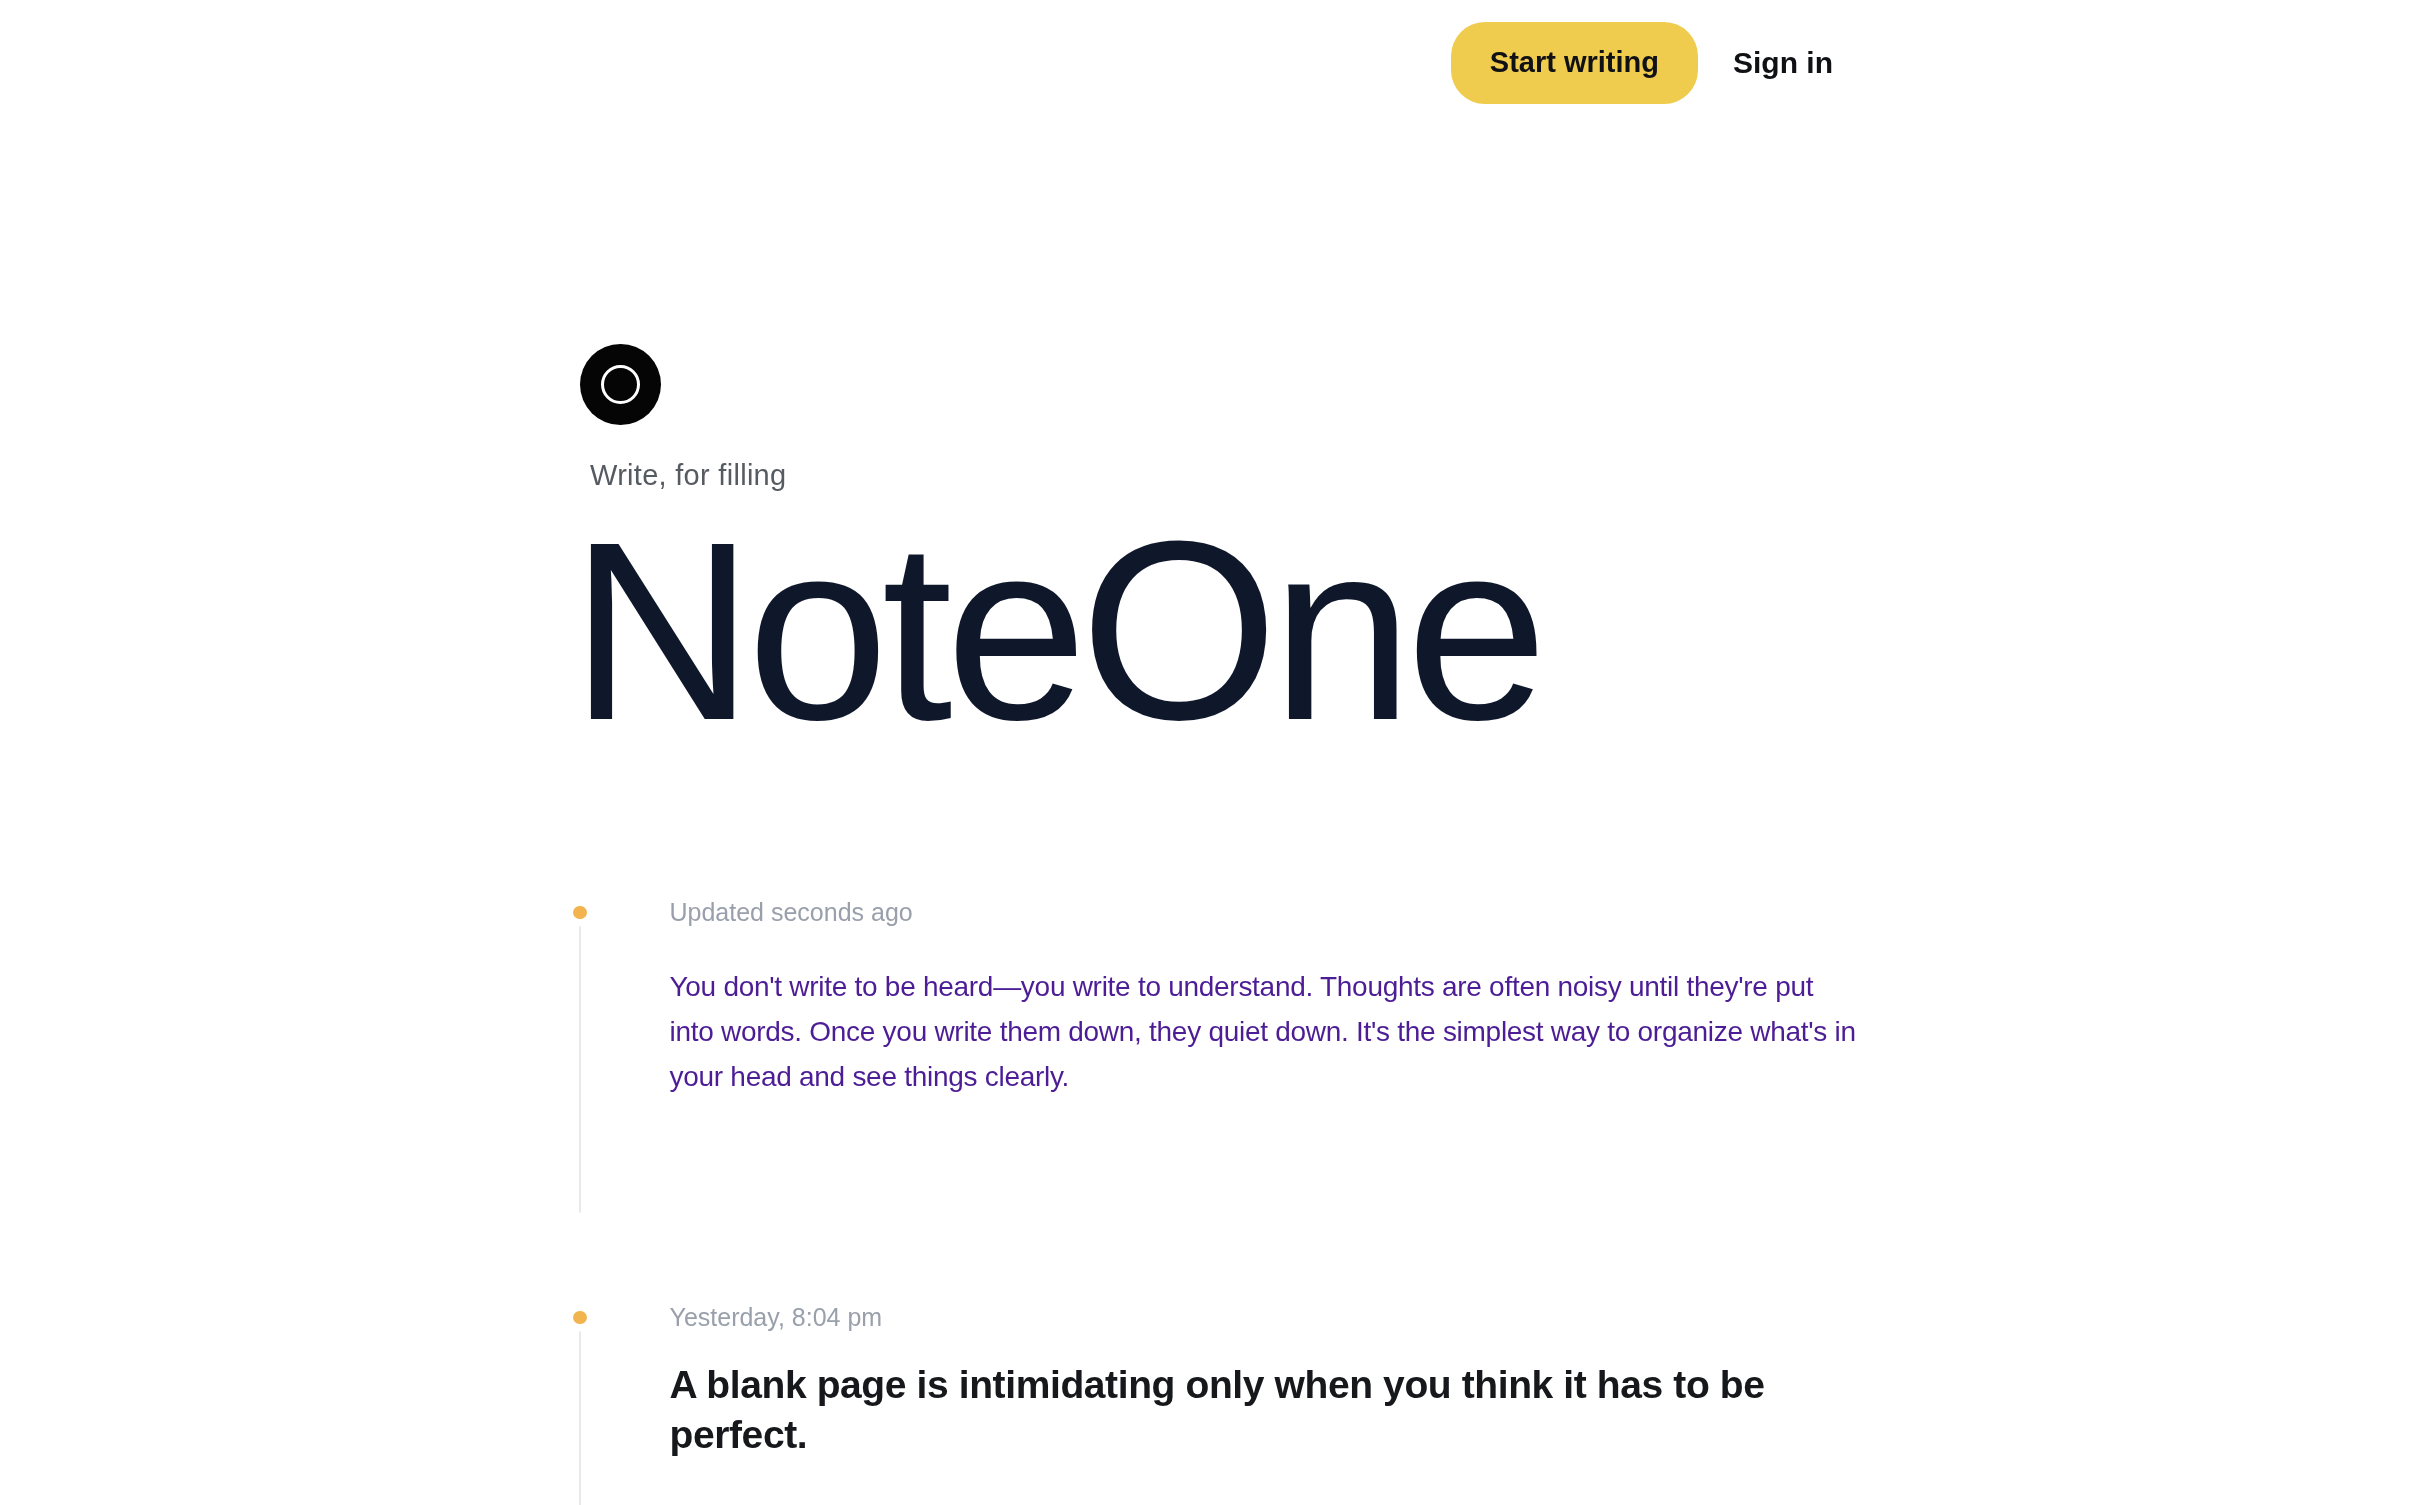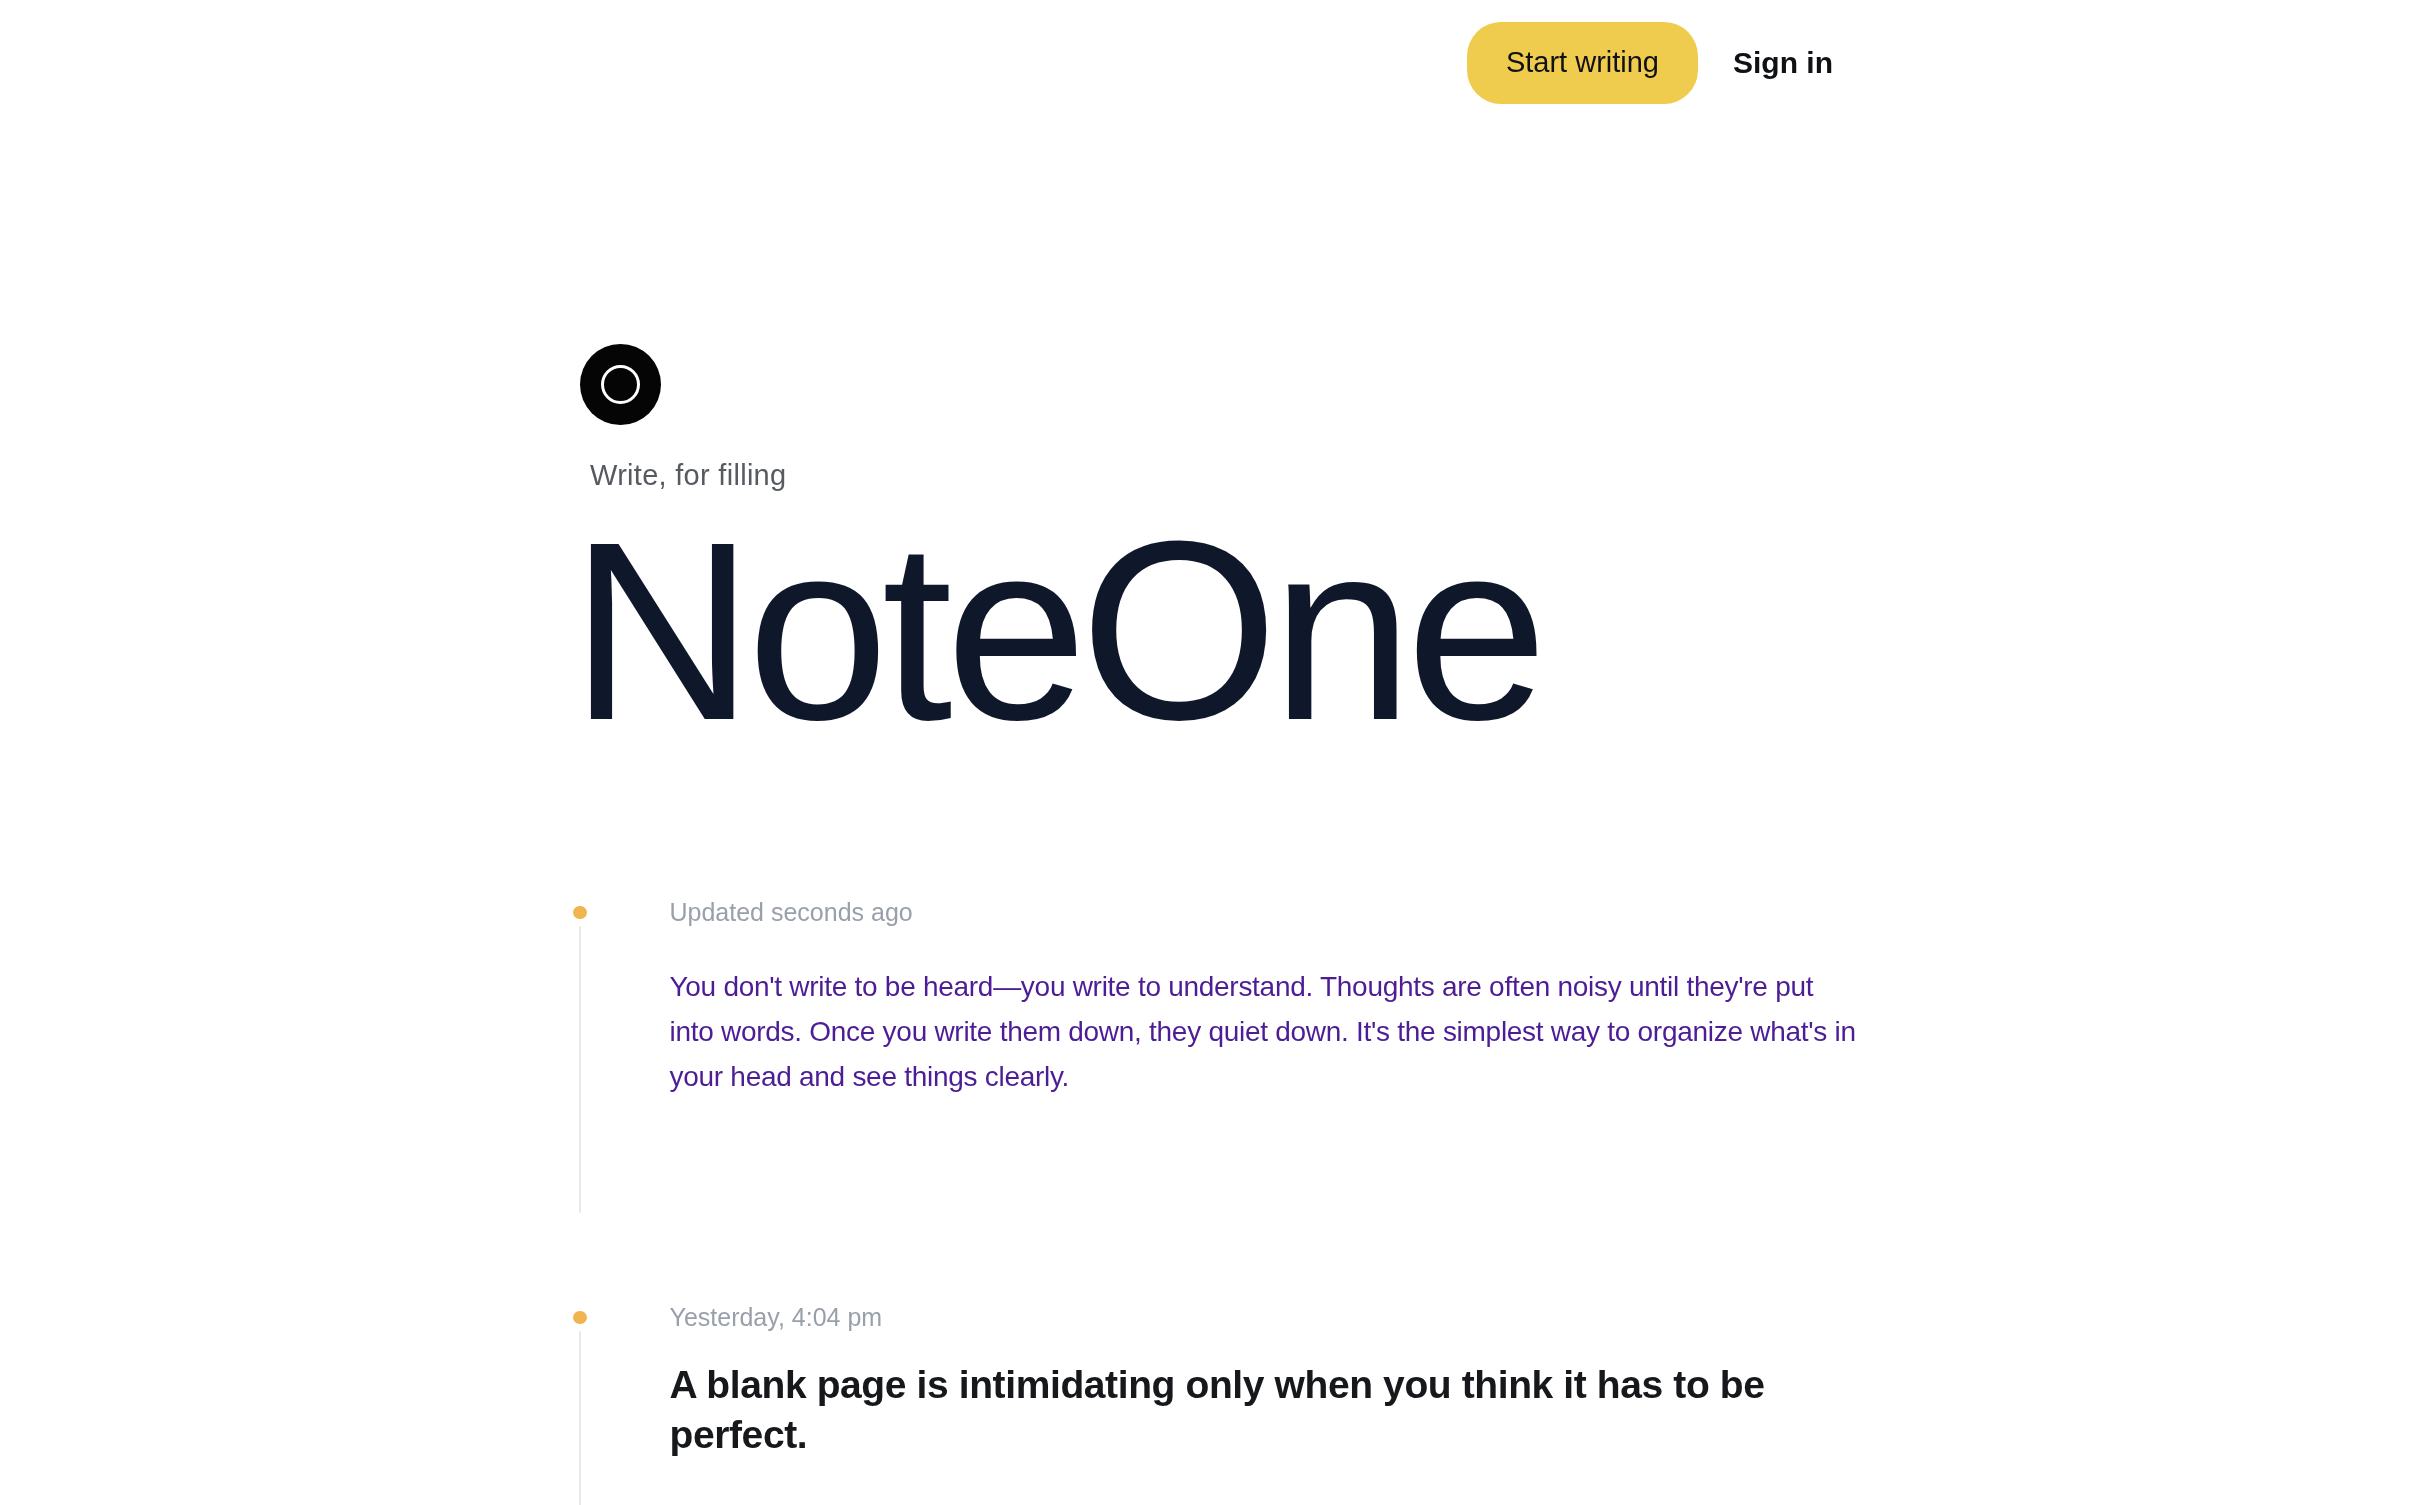--- a/index.html
+++ b/index.html
@@ -22,21 +22,21 @@
     gap: 35px;
   }
   .btn-primary {
     height: 82px;
     padding: 0 39px;
     border: none;
     border-radius: 34px;
     background: #F0CC4E;
     font-family: "Liberation Sans", sans-serif;
     font-size: 29px;
-    font-weight: 400;
+    font-weight: 700;
     color: #101114;
     cursor: pointer;
     display: flex;
     align-items: center;
   }
   .link-signin {
     font-size: 30px;
     font-weight: 700;
     color: #0F1115;
     text-decoration: none;
@@ -169,20 +169,20 @@
 your head and see things clearly.</div>
     </div>
   </div>
 
   <div class="entry">
     <div class="rail">
       <div class="dot"></div>
       <div class="rail-line"></div>
     </div>
     <div class="entry-content">
-      <div class="entry-date">Yesterday, 4:04 pm</div>
+      <div class="entry-date">Yesterday, 8:04 pm</div>
       <div class="entry-title">A blank page is intimidating only when you think it has to be
 perfect.</div>
     </div>
   </div>
 
 </div>
 
 
 </body></html>

